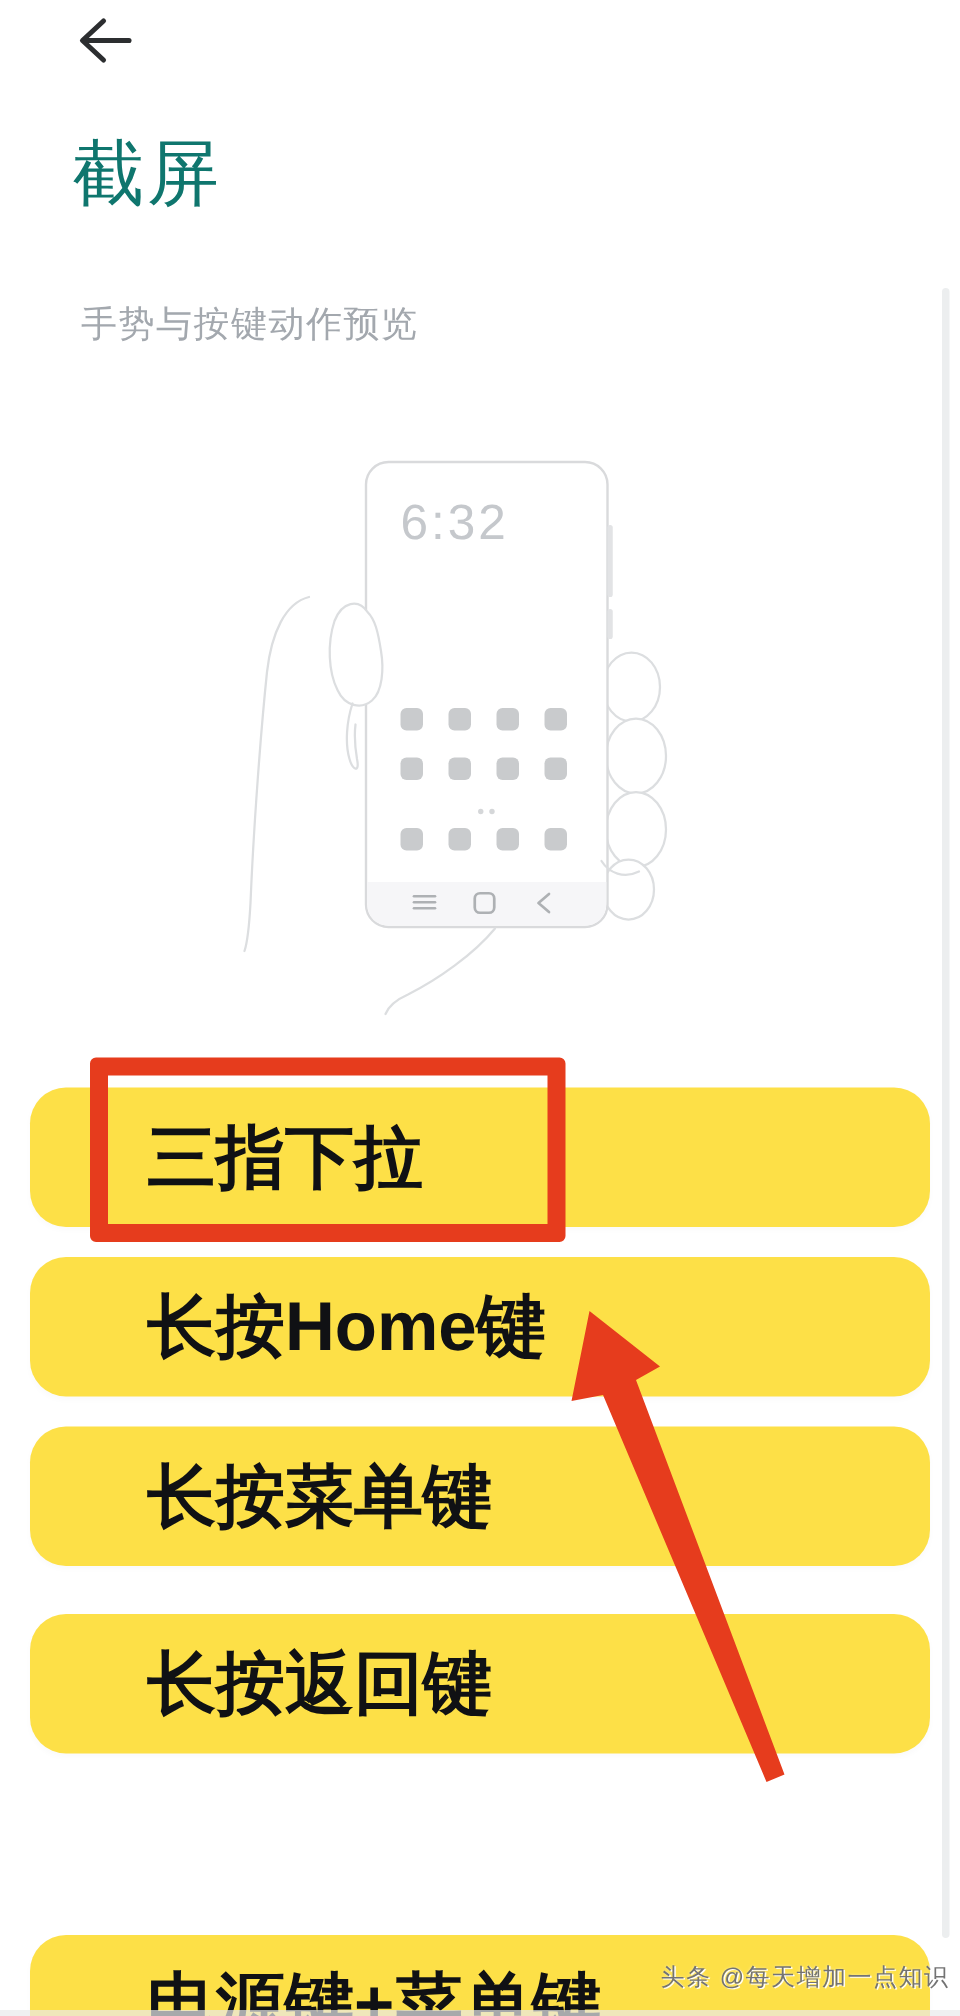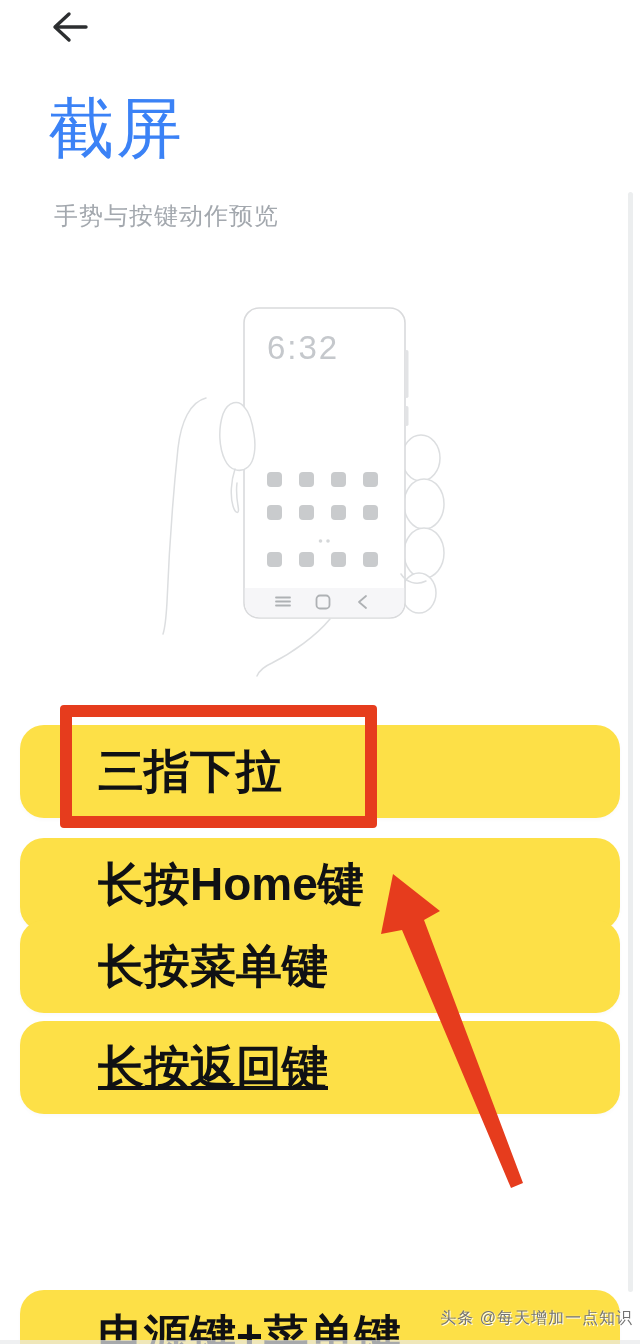--- a/index.html
+++ b/index.html
@@ -2,38 +2,38 @@
 <html><head>
 <meta charset="utf-8">
 <style>
   * { margin:0; padding:0; box-sizing:border-box; }
   html,body { width:640px; height:1344px; overflow:hidden; background:#ffffff;
               font-family:"Liberation Sans","DejaVu Sans",sans-serif; }
   #screen { position:relative; width:640px; height:1344px; background:#ffffff; overflow:hidden; }
 
   
   .back-btn { position:absolute; left:44px; top:8px; width:52px; height:44px; cursor:pointer; }
-  .page-title { position:absolute; left:48px; top:84px; font-size:66px; font-weight:500;
-                color:#3b82f6; letter-spacing:2px; }
+  .page-title { position:absolute; left:48px; top:84px; font-size:48px; font-weight:500;
+                color:#0f766e; letter-spacing:2px; }
   .page-subtitle { position:absolute; left:54px; top:200px; font-size:24px; color:#a3a8ae;
                    letter-spacing:1px; }
 
   
   .scrollbar { position:absolute; left:628px; top:192px; width:5px; height:1100px;
                background:#eceeef; border-radius:3px; }
 
   
   .illustration { position:absolute; left:140px; top:290px; width:330px; height:400px; }
 
   
   .option { position:absolute; left:20px; width:600px; height:93px; background:#fde047;
             border-radius:24px; box-shadow:0 2px 4px rgba(0,0,0,0.025);
             font-size:46px; font-weight:700; color:#101114; line-height:93px;
             padding-left:78px; white-space:nowrap; cursor:pointer; }
-  .r0{top:725px;} .r1{top:838px;} .r2{top:920px;} .r3{top:1021px;text-decoration:underline;} .r4{top:1177px;} .r5{top:1290px;}
+  .r0{top:725px;} .r1{top:838px;} .r2{top:951px;} .r3{top:1076px;} .r4{top:1177px;} .r5{top:1290px;}
 
   
   .highlight-box { position:absolute; left:60px; top:705px; width:317px; height:123px;
                    border:12px solid #e63c1d; border-radius:4px; z-index:5; }
   .arrow-annotation { position:absolute; left:365px; top:860px; width:170px; height:340px; z-index:5; }
 
   
   .watermark { position:absolute; right:7px; top:1308px; font-size:16px; color:#737373;
                letter-spacing:1px; white-space:nowrap; z-index:6;
                text-shadow:1px 1px 0 rgba(255,255,255,0.95), 0 0 2px rgba(255,255,255,0.5); }

